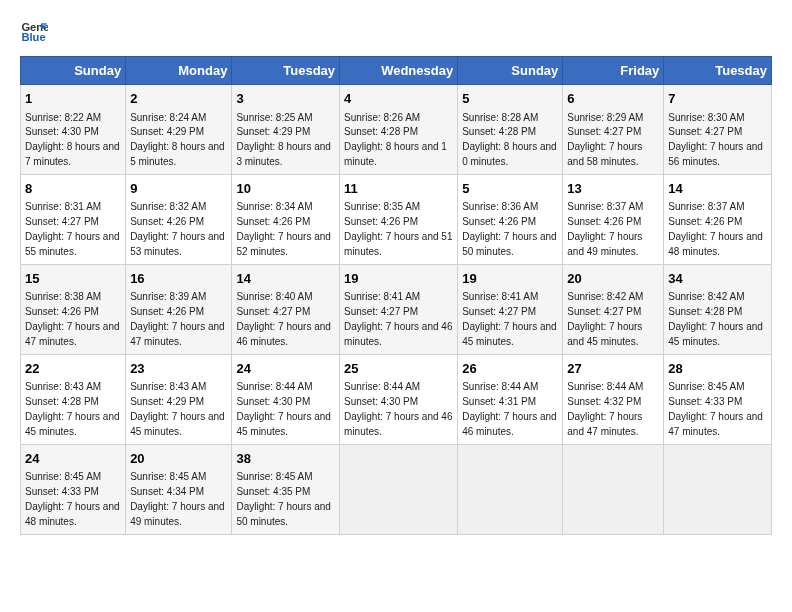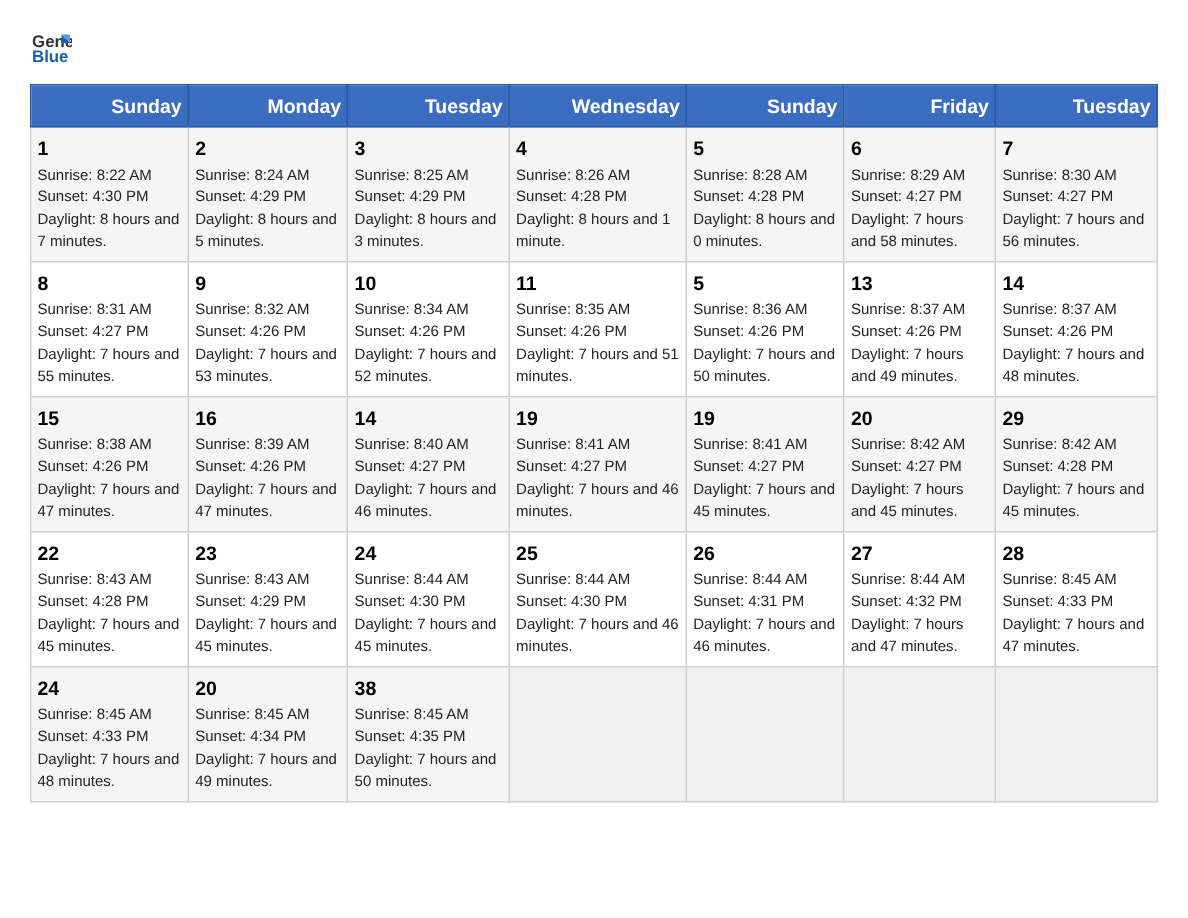--- a/index.html
+++ b/index.html
@@ -192,21 +192,21 @@
       </td>
         <td>
         <span class="day-number">19</span>
         <span class="day-info">Sunrise: 8:41 AM<br>Sunset: 4:27 PM<br>Daylight: 7 hours and 45 minutes.</span>
       </td>
         <td>
         <span class="day-number">20</span>
         <span class="day-info">Sunrise: 8:42 AM<br>Sunset: 4:27 PM<br>Daylight: 7 hours and 45 minutes.</span>
       </td>
         <td>
-        <span class="day-number">29</span>
+        <span class="day-number">34</span>
         <span class="day-info">Sunrise: 8:42 AM<br>Sunset: 4:28 PM<br>Daylight: 7 hours and 45 minutes.</span>
       </td>
       </tr>
       <tr>
         <td>
         <span class="day-number">22</span>
         <span class="day-info">Sunrise: 8:43 AM<br>Sunset: 4:28 PM<br>Daylight: 7 hours and 45 minutes.</span>
       </td>
         <td>
         <span class="day-number">23</span>

